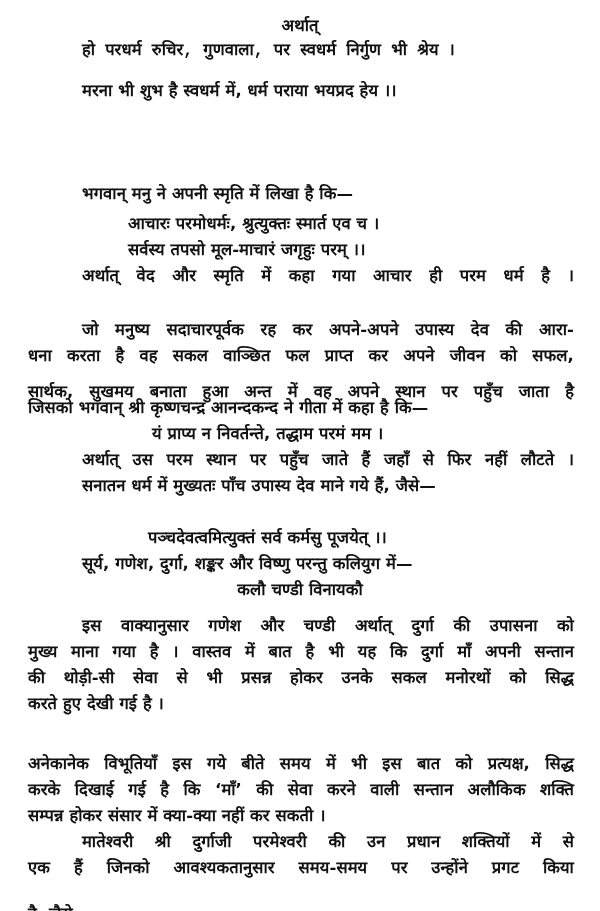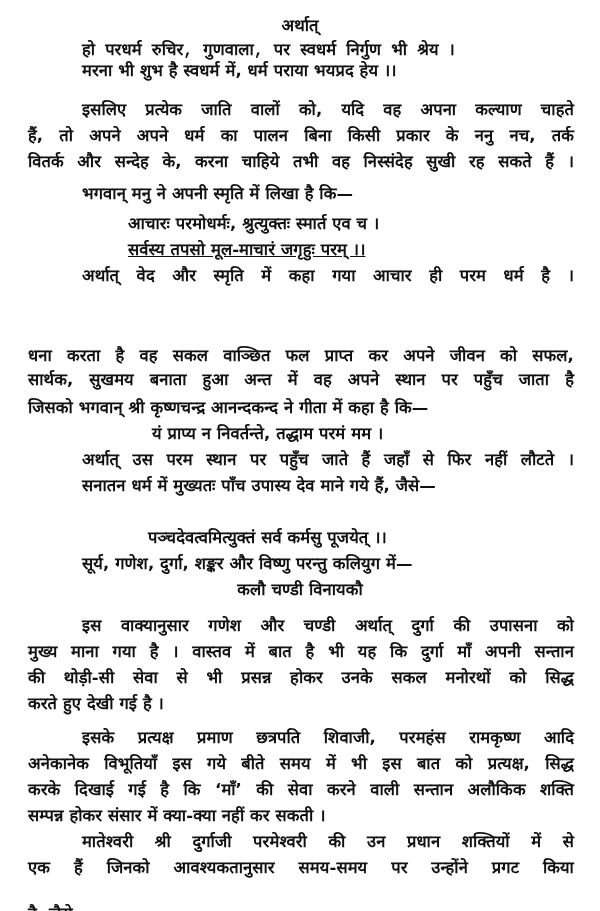--- a/index.html
+++ b/index.html
@@ -17,55 +17,52 @@
   .center { left: 0; width: 600px; text-align: center; }
   .just { width: 546px; text-align: justify; text-align-last: justify; }
 </style>
 </head>
 <body>
 
 <div class="page">
   <div class="ln center" style="top:15px;">अर्थात्</div>
 
   <div class="ln indent" style="top:40px;font-family:Liberation Mono, monospace;">हो परधर्म रुचिर, गुणवाला, पर स्वधर्म निर्गुण भी श्रेय ।</div>
-  <div class="ln indent" style="top:60px;">मरना भी शुभ है स्वधर्म में, धर्म पराया भयप्रद हेय ।।</div>
+  <div class="ln indent" style="top:80px;">मरना भी शुभ है स्वधर्म में, धर्म पराया भयप्रद हेय ।।</div>
 
-  <div class="ln indent" style="top:99px; width:492px; text-align:justify; text-align-last:justify;">इसलिए प्रत्येक जाति वालों को, यदि वह अपना कल्याण चाहते</div>
-  <div class="ln left just" style="top:125px;">हैं, तो अपने अपने धर्म का पालन बिना किसी प्रकार के ननु नच, तर्क</div>
-  <div class="ln left just" style="top:151px;">वितर्क और सन्देह के, करना चाहिये तभी वह निस्संदेह सुखी रह सकते हैं ।</div>
 
   <div class="ln indent" style="top:183px;">भगवान् मनु ने अपनी स्मृति में लिखा है कि—</div>
 
   <div class="ln" style="top:213px; left:128px;">आचारः परमोधर्मः, श्रुत्युक्तः स्मार्त एव च ।</div>
-  <div class="ln" style="top:239px; left:128px;text-decoration:underline;">सर्वस्य तपसो मूल-माचारं जगृहुः परम् ।।</div>
+  <div class="ln" style="top:239px; left:128px;">सर्वस्य तपसो मूल-माचारं जगृहुः परम् ।।</div>
 
   <div class="ln indent" style="top:265px; width:492px; text-align:justify; text-align-last:justify;">अर्थात् वेद और स्मृति में कहा गया आचार ही परम धर्म है ।</div>
 
+  <div class="ln indent" style="top:319px; width:492px; text-align:justify; text-align-last:justify;">जो मनुष्य सदाचारपूर्वक रह कर अपने-अपने उपास्य देव की आरा-</div>
   <div class="ln left just" style="top:345px;">धना करता है वह सकल वाञ्छित फल प्राप्त कर अपने जीवन को सफल,</div>
-  <div class="ln left just" style="top:369px;">सार्थक, सुखमय बनाता हुआ अन्त में वह अपने स्थान पर पहुँच जाता है</div>
+  <div class="ln left just" style="top:381px;">सार्थक, सुखमय बनाता हुआ अन्त में वह अपने स्थान पर पहुँच जाता है</div>
   <div class="ln left" style="top:397px;">जिसको भगवान् श्री कृष्णचन्द्र आनन्दकन्द ने गीता में कहा है कि—</div>
 
   <div class="ln" style="top:423px; left:152px;text-align:right;">यं प्राप्य न निवर्तन्ते, तद्धाम परमं मम ।</div>
 
   <div class="ln indent" style="top:449px; width:492px; text-align:justify; text-align-last:justify;">अर्थात् उस परम स्थान पर पहुँच जाते हैं जहाँ से फिर नहीं लौटते ।</div>
 
   <div class="ln indent" style="top:475px;">सनातन धर्म में मुख्यतः पाँच उपास्य देव माने गये हैं, जैसे—</div>
 
   <div class="ln" style="top:527px; left:148px;">पञ्चदेवत्वमित्युक्तं सर्व कर्मसु पूजयेत् ।।</div>
 
   <div class="ln center" style="top:579px;">कलौ चण्डी विनायकौ</div>
 
   <div class="ln indent" style="top:553px;">सूर्य, गणेश, दुर्गा, शङ्कर और विष्णु परन्तु कलियुग में—</div>
 
   <div class="ln indent" style="top:615px; width:492px; text-align:justify; text-align-last:justify;">इस वाक्यानुसार गणेश और चण्डी अर्थात् दुर्गा की उपासना को</div>
   <div class="ln left just" style="top:641px;">मुख्य माना गया है । वास्तव में बात है भी यह कि दुर्गा माँ अपनी सन्तान</div>
   <div class="ln left just" style="top:667px;">की थोड़ी-सी सेवा से भी प्रसन्न होकर उनके सकल मनोरथों को सिद्ध</div>
   <div class="ln left" style="top:693px;">करते हुए देखी गई है ।</div>
 
-  <div class="ln indent" style="top:727px; width:492px; text-align:justify; text-align-last:justify;">इसके प्रत्यक्ष प्रमाण छत्रपति शिवाजी, परमहंस रामकृष्ण आदि</div>
   <div class="ln left just" style="top:753px;">अनेकानेक विभूतियाँ इस गये बीते समय में भी इस बात को प्रत्यक्ष, सिद्ध</div>
   <div class="ln left just" style="top:779px;">करके दिखाई गई है कि ‘माँ’ की सेवा करने वाली सन्तान अलौकिक शक्ति</div>
   <div class="ln left" style="top:805px;">सम्पन्न होकर संसार में क्या-क्या नहीं कर सकती ।</div>
 
   <div class="ln indent" style="top:831px; width:492px; text-align:justify; text-align-last:justify;">मातेश्वरी श्री दुर्गाजी परमेश्वरी की उन प्रधान शक्तियों में से</div>
   <div class="ln left just" style="top:857px;">एक हैं जिनको आवश्यकतानुसार समय-समय पर उन्होंने प्रगट किया</div>
   <div class="ln left" style="top:903px;">है, जैसे—</div>
 </div>
 
 </body></html>

